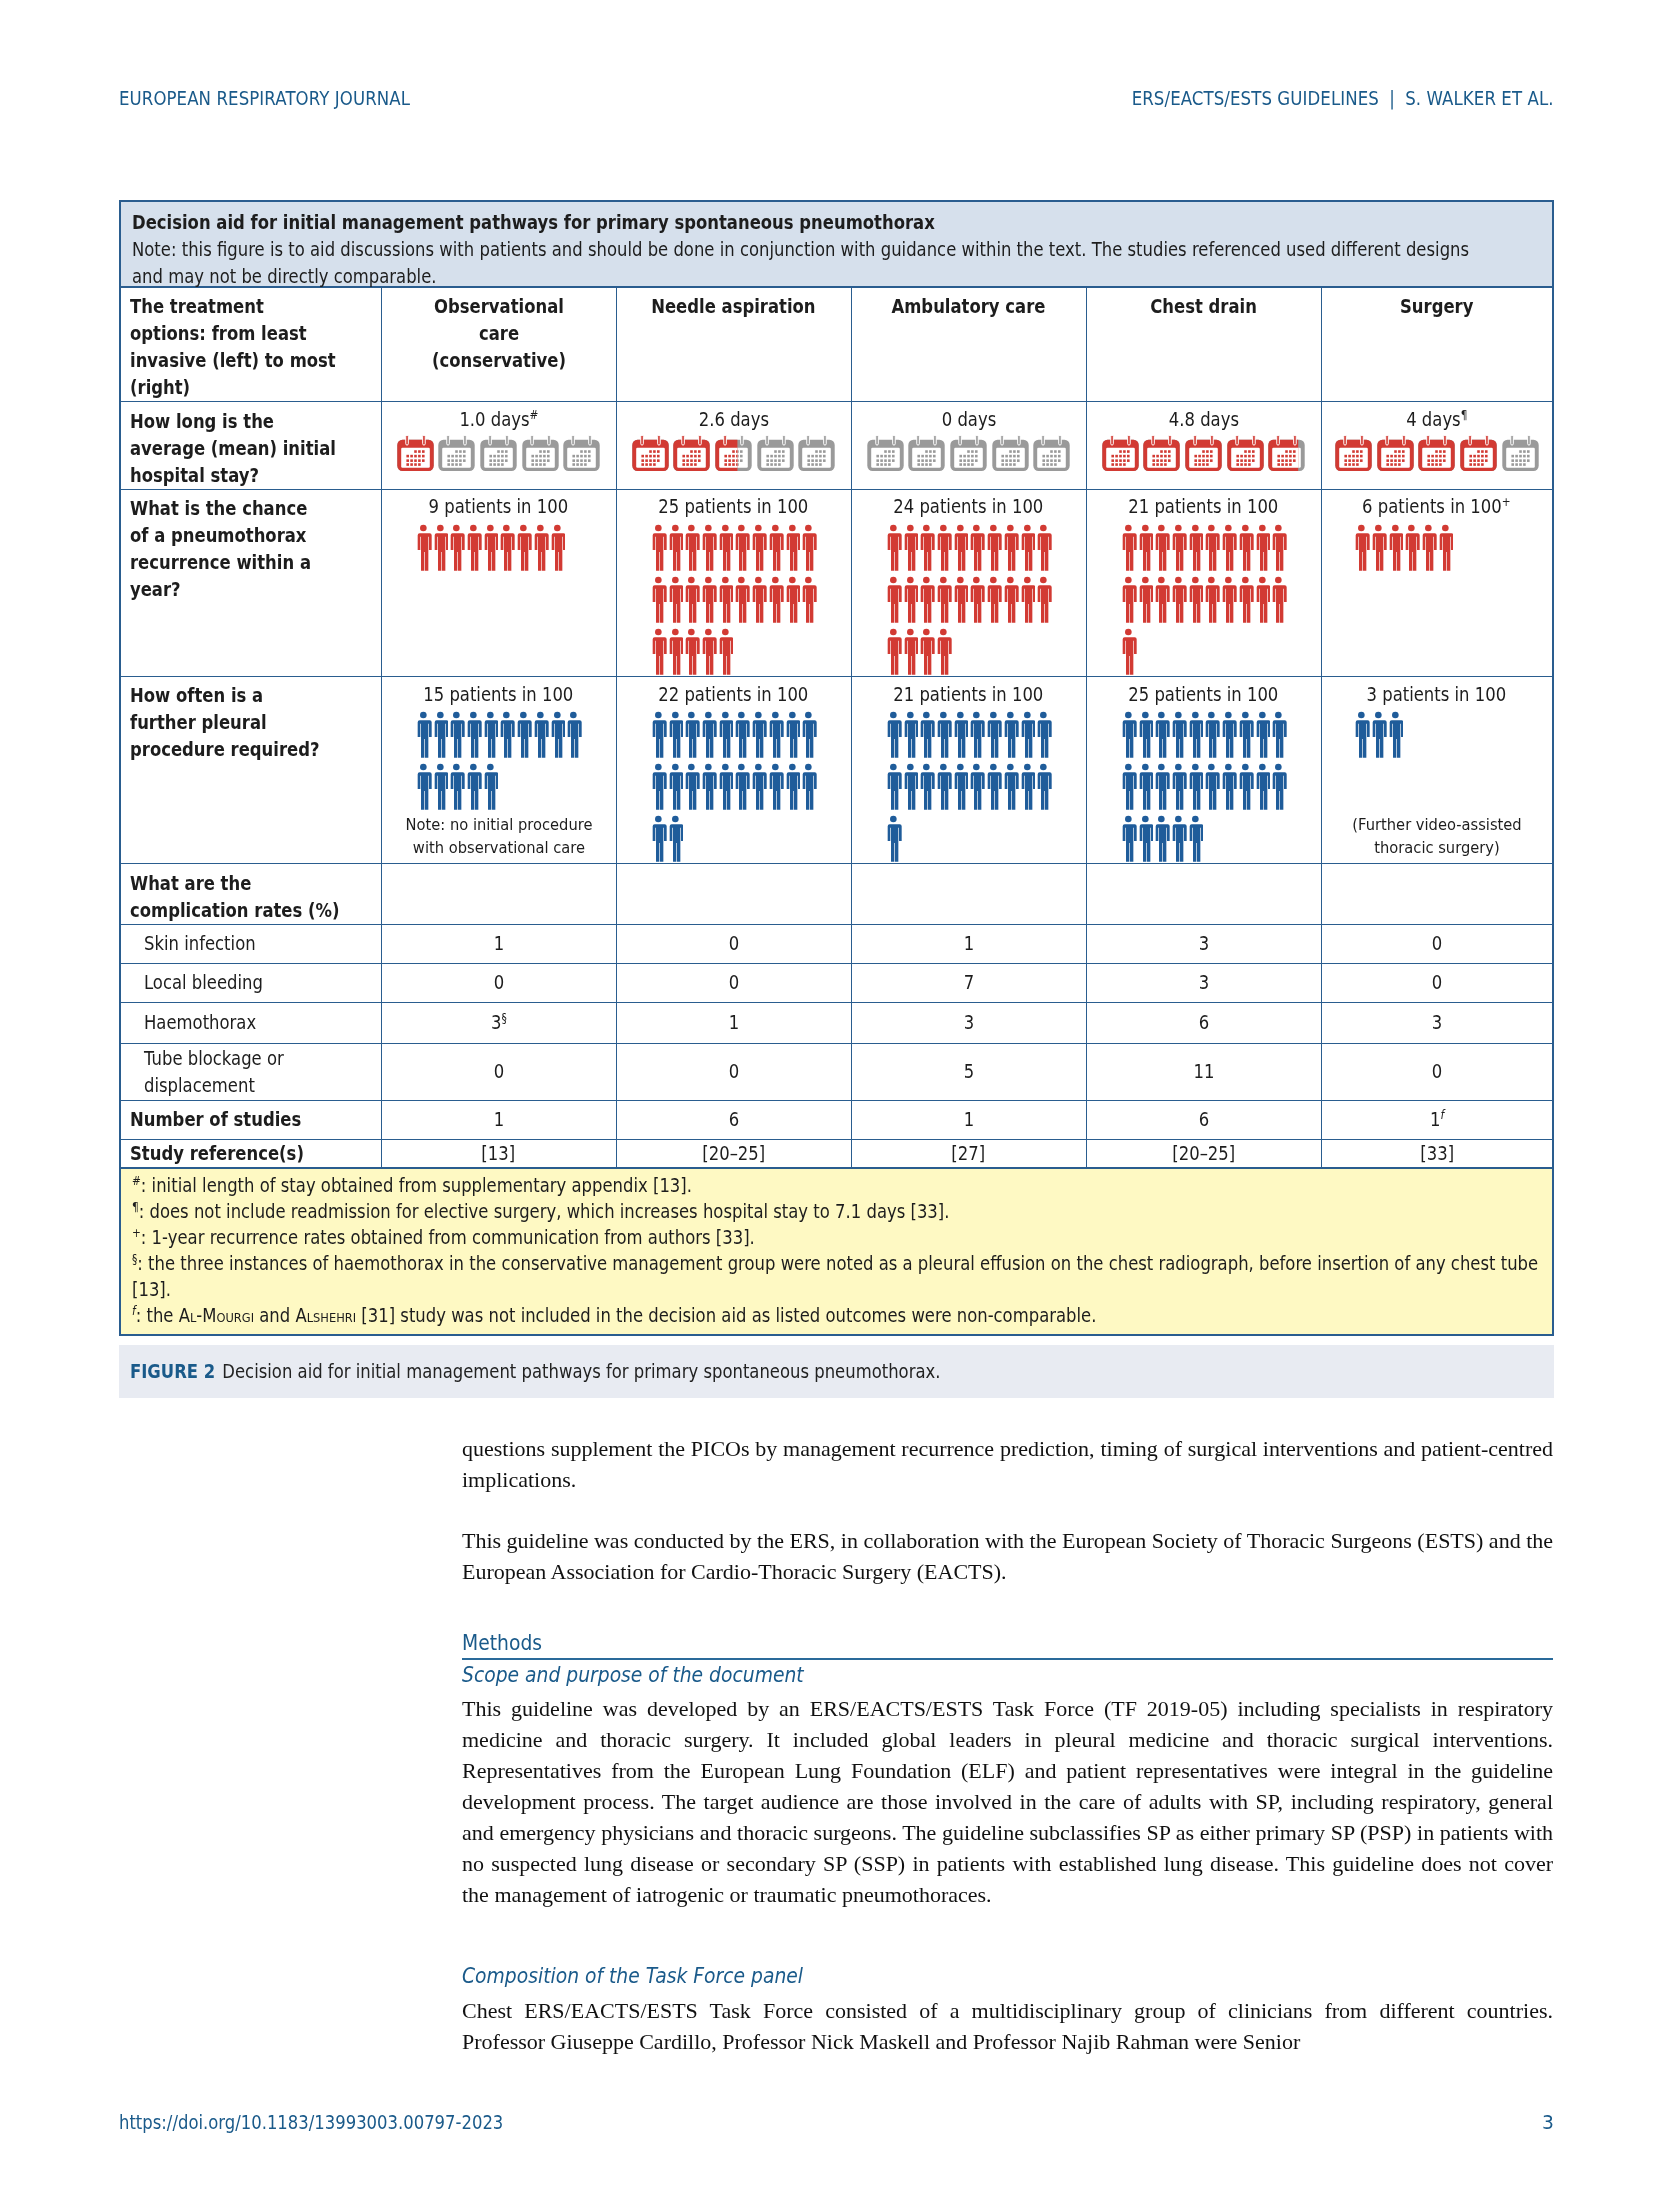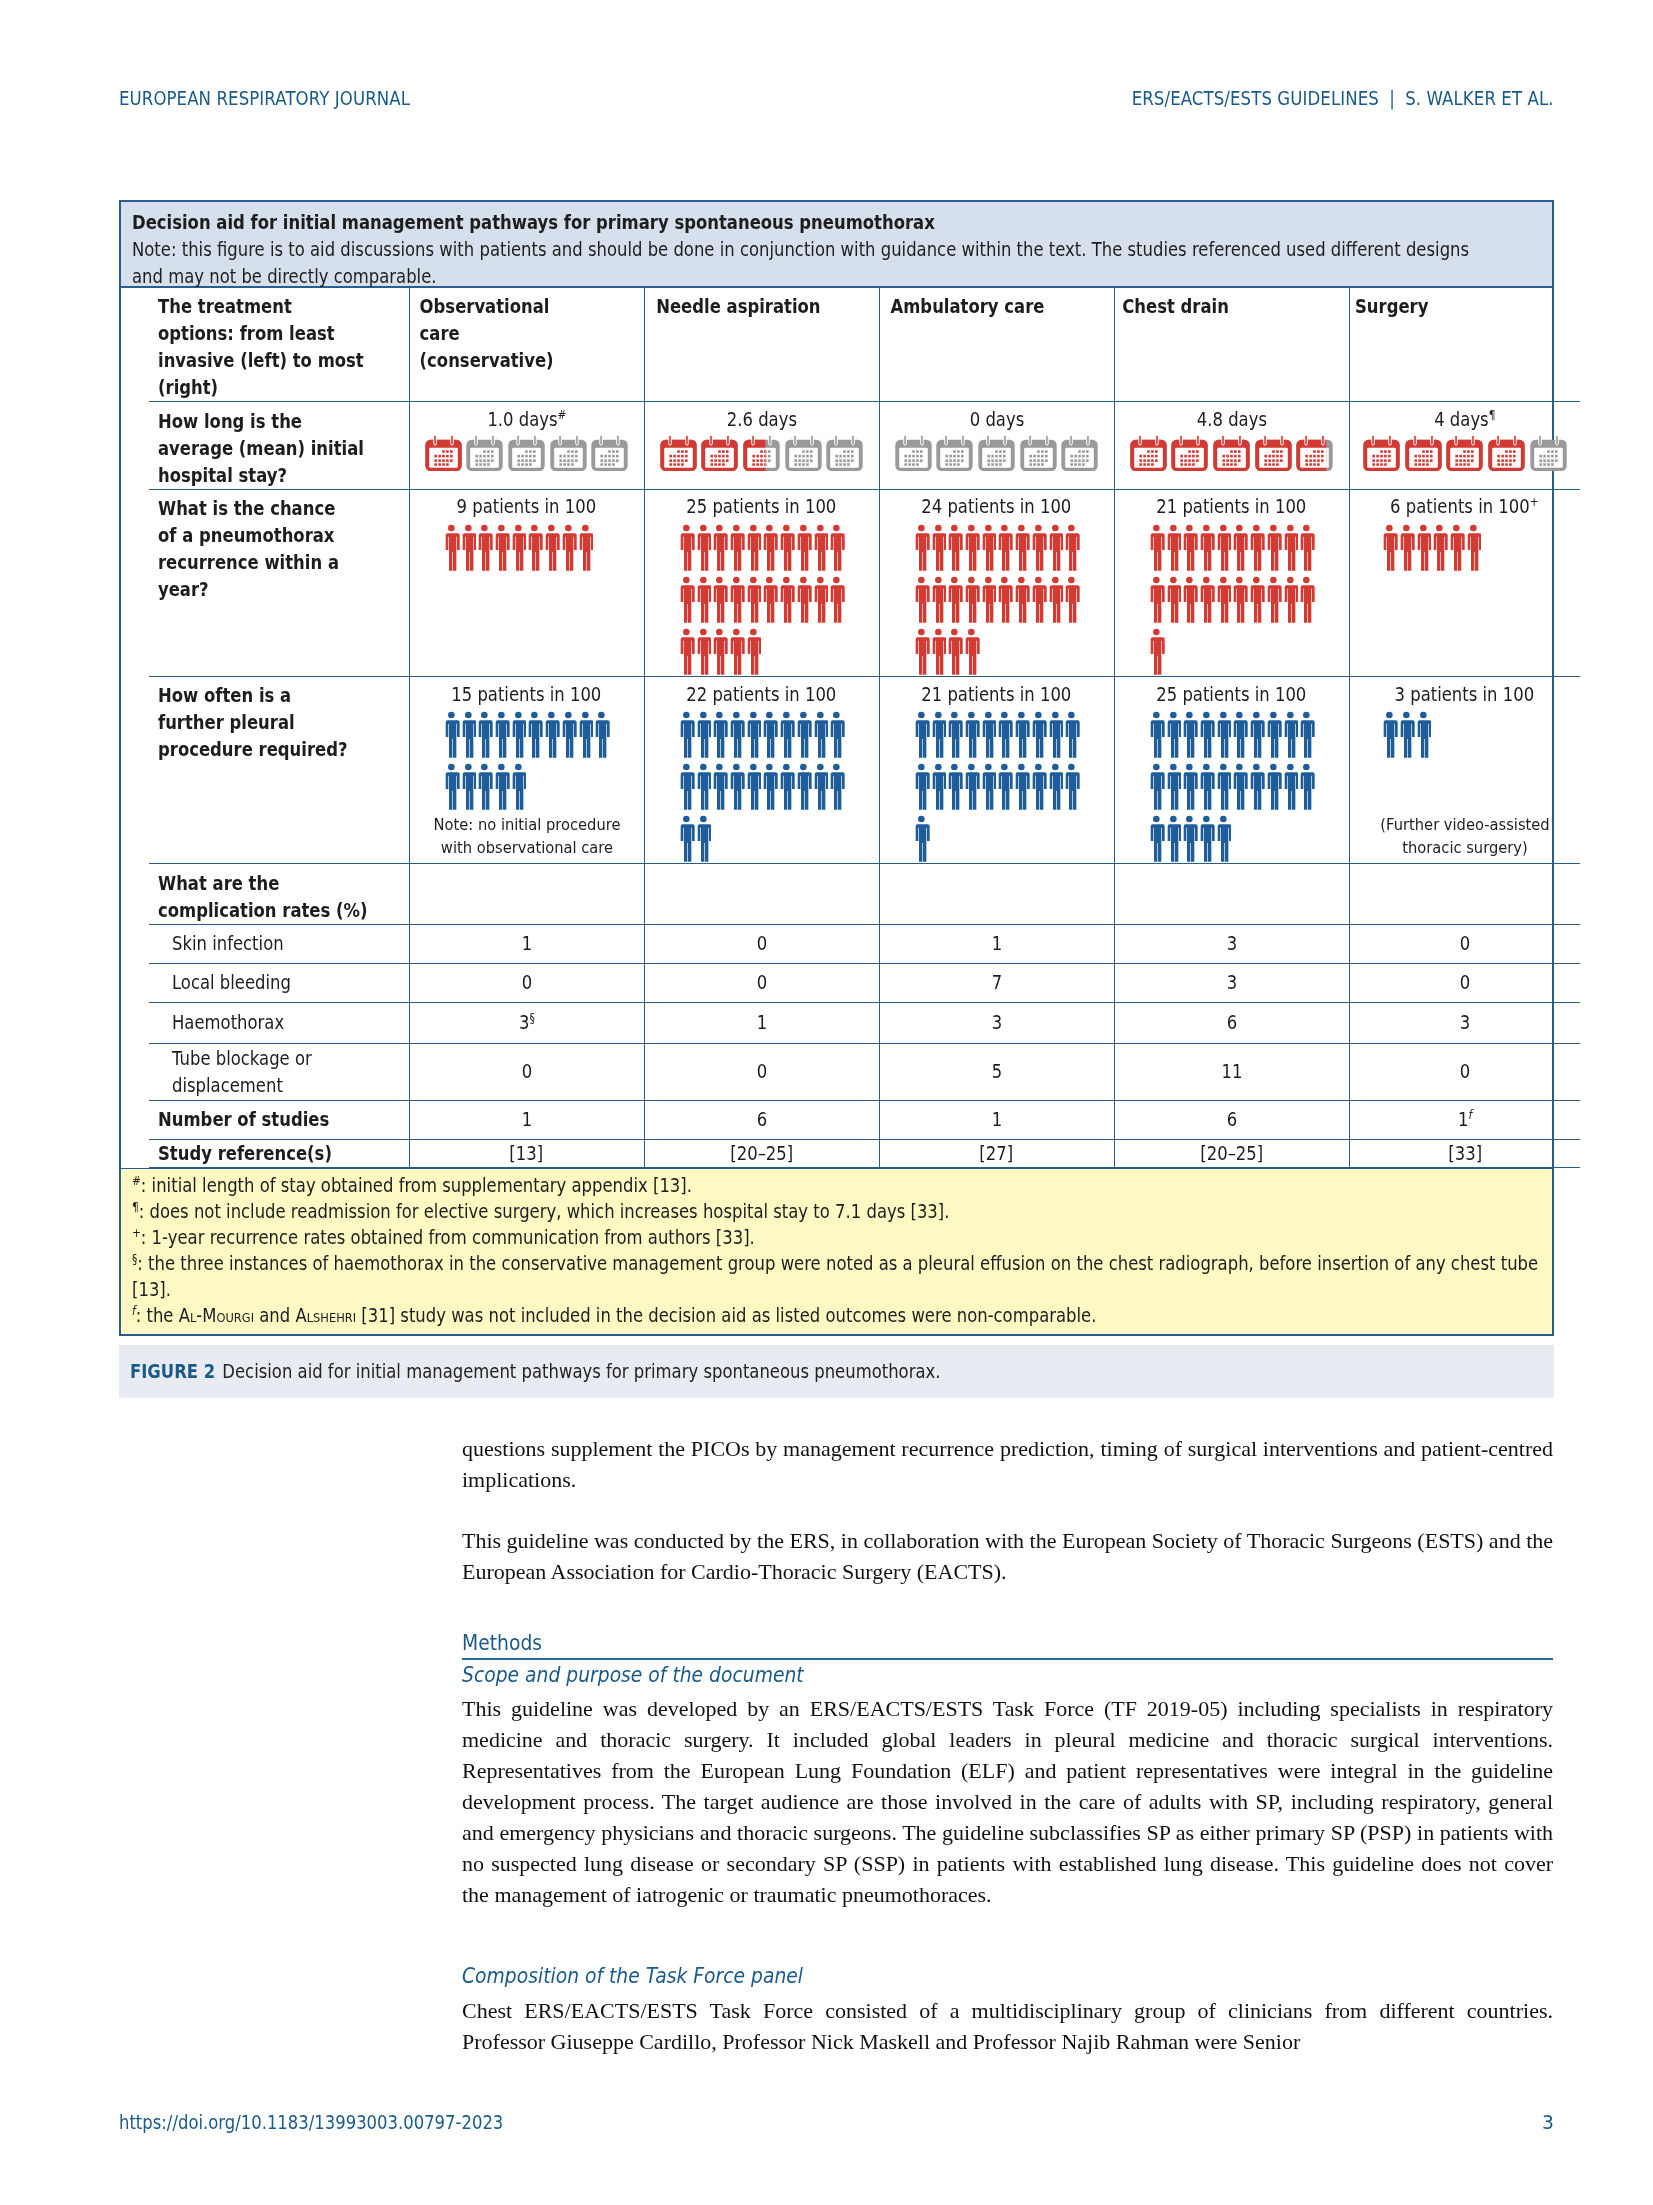--- a/index.html
+++ b/index.html
@@ -12,29 +12,29 @@
   .rh-sep { display: inline-block; margin: 0 12px; color: #1a5a8a; }
 
   
   .fig { position: absolute; left: 119px; top: 200px; width: 1435px; border: 2px solid #2a5d8f; box-sizing: border-box;
          font-family: "DejaVu Sans", sans-serif; }
   .fig-head { background: #d6e0ec; padding: 6.7px 10.7px 5.3px 10.7px; height: 86px; box-sizing: border-box;
               border-bottom: 2px solid #2a5d8f; }
   .fig-title { font-weight: bold; font-size: 18.7px; line-height: 27px; transform: scaleX(0.88); transform-origin: left; white-space: nowrap; color: #1d1d1d; }
   .fig-note { font-size: 18.7px; line-height: 27px; transform: scaleX(0.88); transform-origin: left; width: 1553px; color: #1d1d1d; }
 
-  table.grid { border-collapse: collapse; width: 100%; table-layout: fixed; margin-left: 28px; }
+  table.grid { border-collapse: collapse; width: 100%; table-layout: fixed; }
   table.grid td { border: 1.3px solid #2a5d8f; vertical-align: top; padding: 0; font-size: 18.7px; color: #1d1d1d; }
   table.grid tr:first-child td { border-top: none; }
   table.grid td:first-child { border-left: none; }
   table.grid td:last-child { border-right: none; }
   .lab { font-weight: bold; padding: 5.3px 9.3px 0 9.3px !important; line-height: 27px; }
   .lab span, .sub span, .hdr span, .val span, .txt { display: inline-block; transform: scaleX(0.88); transform-origin: left; }
   .sub { padding: 0 0 0 23px !important; vertical-align: middle !important; line-height: 27px; }
-  .hdr { font-weight: bold; line-height: 27px; padding-top: 5.3px !important; }
+  .hdr { text-align: center; font-weight: bold; line-height: 27px; padding-top: 5.3px !important; }
   .hdr span { transform-origin: center; }
   .val { text-align: center; vertical-align: middle !important; }
   .val span { transform-origin: center; }
   .cellc { text-align: center; padding-top: 6.7px !important; }
   .cellc .txt { transform-origin: center; }
   sup { font-size: 12px; vertical-align: 6.7px; line-height: 0; }
   .cal-row { display: flex; justify-content: center; gap: 2.7px; margin-top: 4px; }
   .cal { width: 39px; height: 39px; }
   .people { width: 167px; margin: 6.7px auto 0 auto; display: flex; flex-wrap: wrap; row-gap: 4px; }
   .person { width: 16.7px; height: 48px; }

